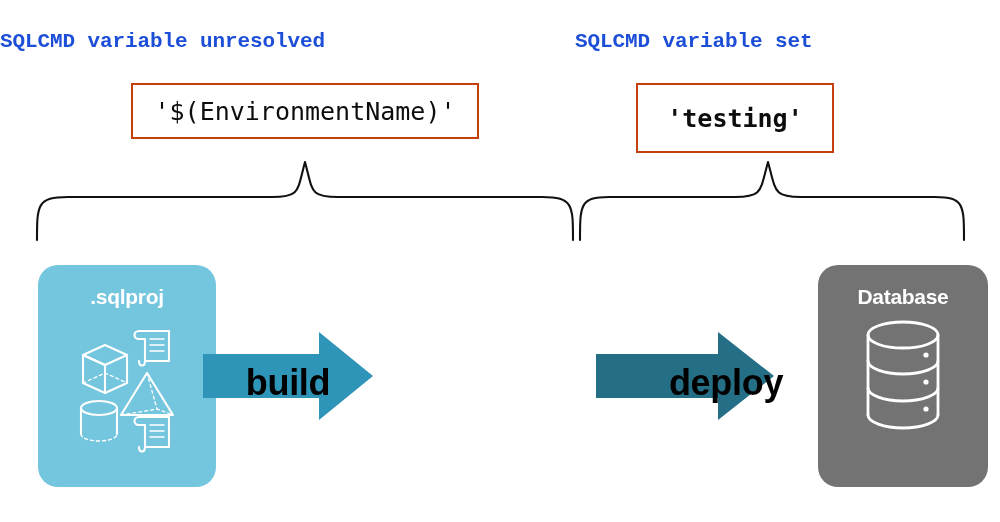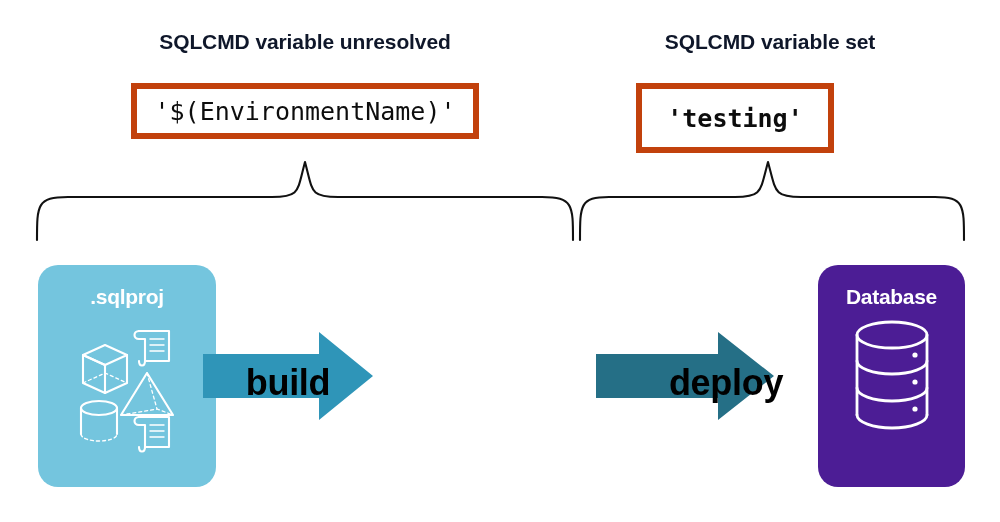--- a/index.html
+++ b/index.html
@@ -16,36 +16,36 @@
   #stage {
     position: relative;
     width: 1000px;
     height: 522px;
     background: #ffffff;
   }
 
   
   .caption {
     position: absolute;
-    font-family: Liberation Sans, sans-serif;
+    font-family: Liberation Mono, monospace;
     font-weight: bold;
     font-size: 21px;
-    color: #0f172a;
+    color: #1d4ed8;
     letter-spacing: -0.1px;
-    text-align: center;
+    text-align: left;
     white-space: nowrap;
   }
   #caption-left  { left: 0;   top: 30px; width: 610px; }
   #caption-right { left: 575px; top: 30px; width: 390px; }
 
   
   .code-box {
     position: absolute;
     box-sizing: border-box;
-    border: 6px solid #c2410c;
+    border: 2px solid #c2410c;
     background: #ffffff;
     display: flex;
     align-items: center;
     justify-content: center;
     font-family: "DejaVu Sans Mono", "Liberation Mono", monospace;
     font-size: 25px;
     color: #0d0d0d;
     white-space: nowrap;
   }
   #code-box-left  { left: 131px; top: 83px; width: 348px; height: 56px; }
@@ -56,21 +56,21 @@
 
   
   .card {
     position: absolute;
     border-radius: 20px;
     top: 265px;
     height: 222px;
   }
   #card-sqlproj  { left: 38px;  width: 141px; background: #74C5DE; padding-left: 37px; }
   #card-dacpac   { left: 428px; width: 142px; background: #2F95B8; }
-  #card-database { left: 818px; width: 147px; background: #4c1d95; }
+  #card-database { left: 818px; width: 170px; background: #737373; }
 
   .card-title {
     position: absolute;
     top: 20px;
     left: 0;
     width: 100%;
     text-align: center;
     font-family: "Liberation Sans", sans-serif;
     font-weight: bold;
     font-size: 21px;

